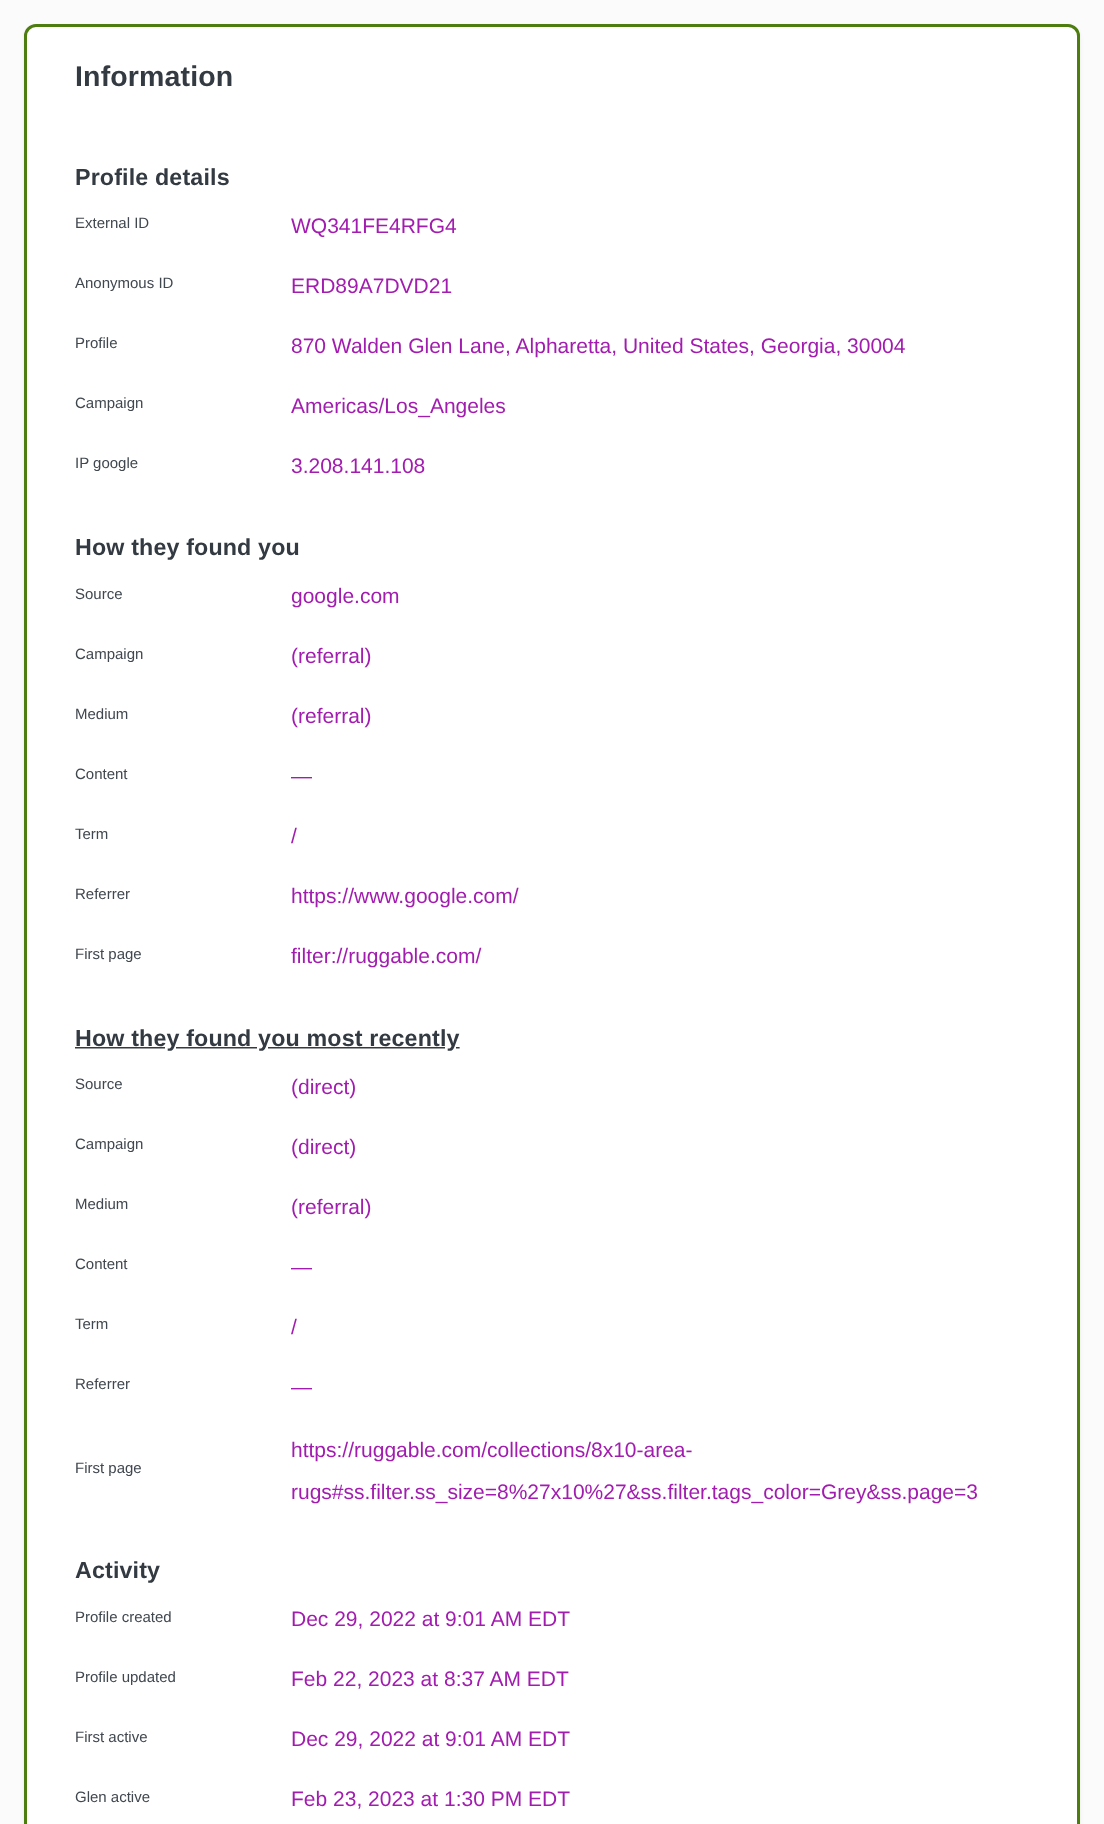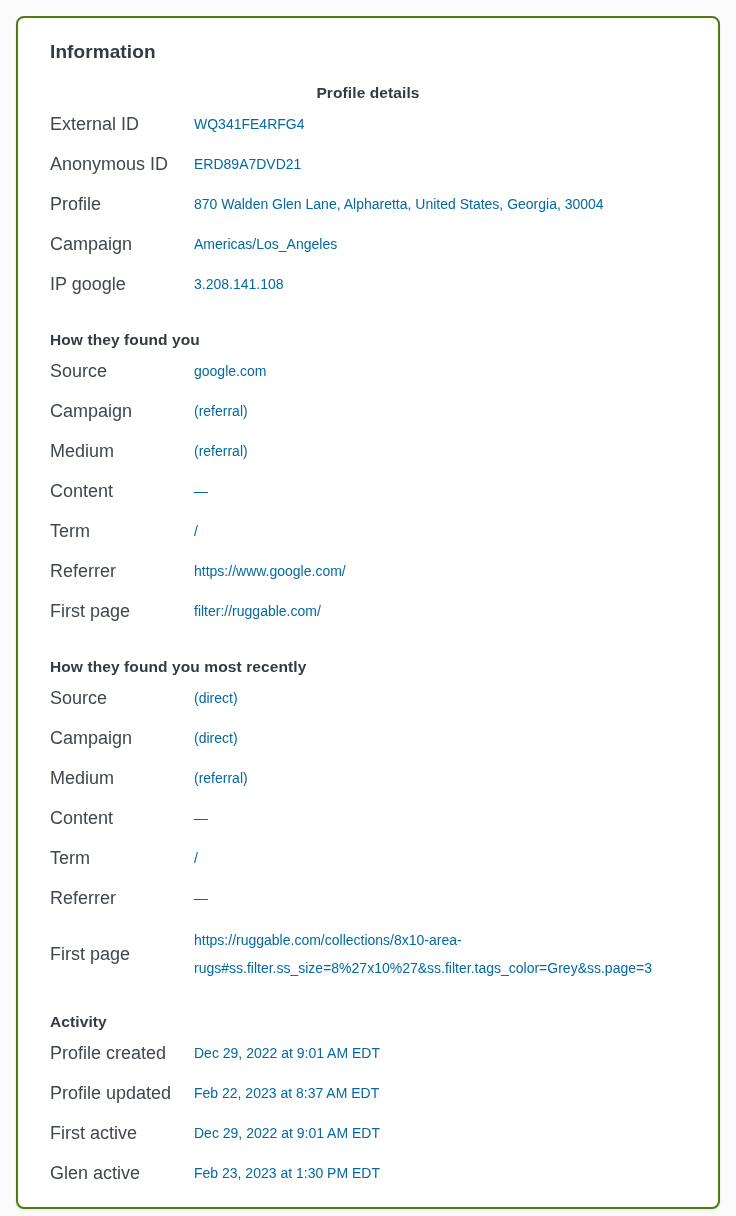--- a/index.html
+++ b/index.html
@@ -31,42 +31,42 @@
     color: #333a41;
     letter-spacing: 0.1px;
   }
   .section-heading {
     font-size: 15.5px;
     line-height: 22px;
     font-weight: 600;
     color: #333a41;
     letter-spacing: 0.1px;
   }
-  .section--profile .section-heading      { margin-top: 18px; text-align: center; }
+  .section--profile .section-heading      { margin-top: 44px; }
   .section--found .section-heading        { margin-top: 25px; }
-  .section--found-recent .section-heading { margin-top: 25px; }
+  .section--found-recent .section-heading { margin-top: 25px; text-decoration: underline; }
   .section--activity .section-heading     { margin-top: 21px; }
   .row {
     display: flex;
     align-items: center;
     min-height: 40px;
   }
   .row--tall { padding: 8px 0; }
   .row-label {
     width: 144px;
     flex-shrink: 0;
-    font-size: 18px;
+    font-size: 10px;
     line-height: 20px;
     color: #40474f;
   }
   .row-value {
     max-width: 508px;
     font-size: 14px;
     line-height: 28px;
-    color: #0369a1;
+    color: #a21caf;
     overflow-wrap: break-word;
     word-break: break-word;
   }
 </style>
 </head>
 <body>
 
 <div class="page">
   <div class="card">
 

